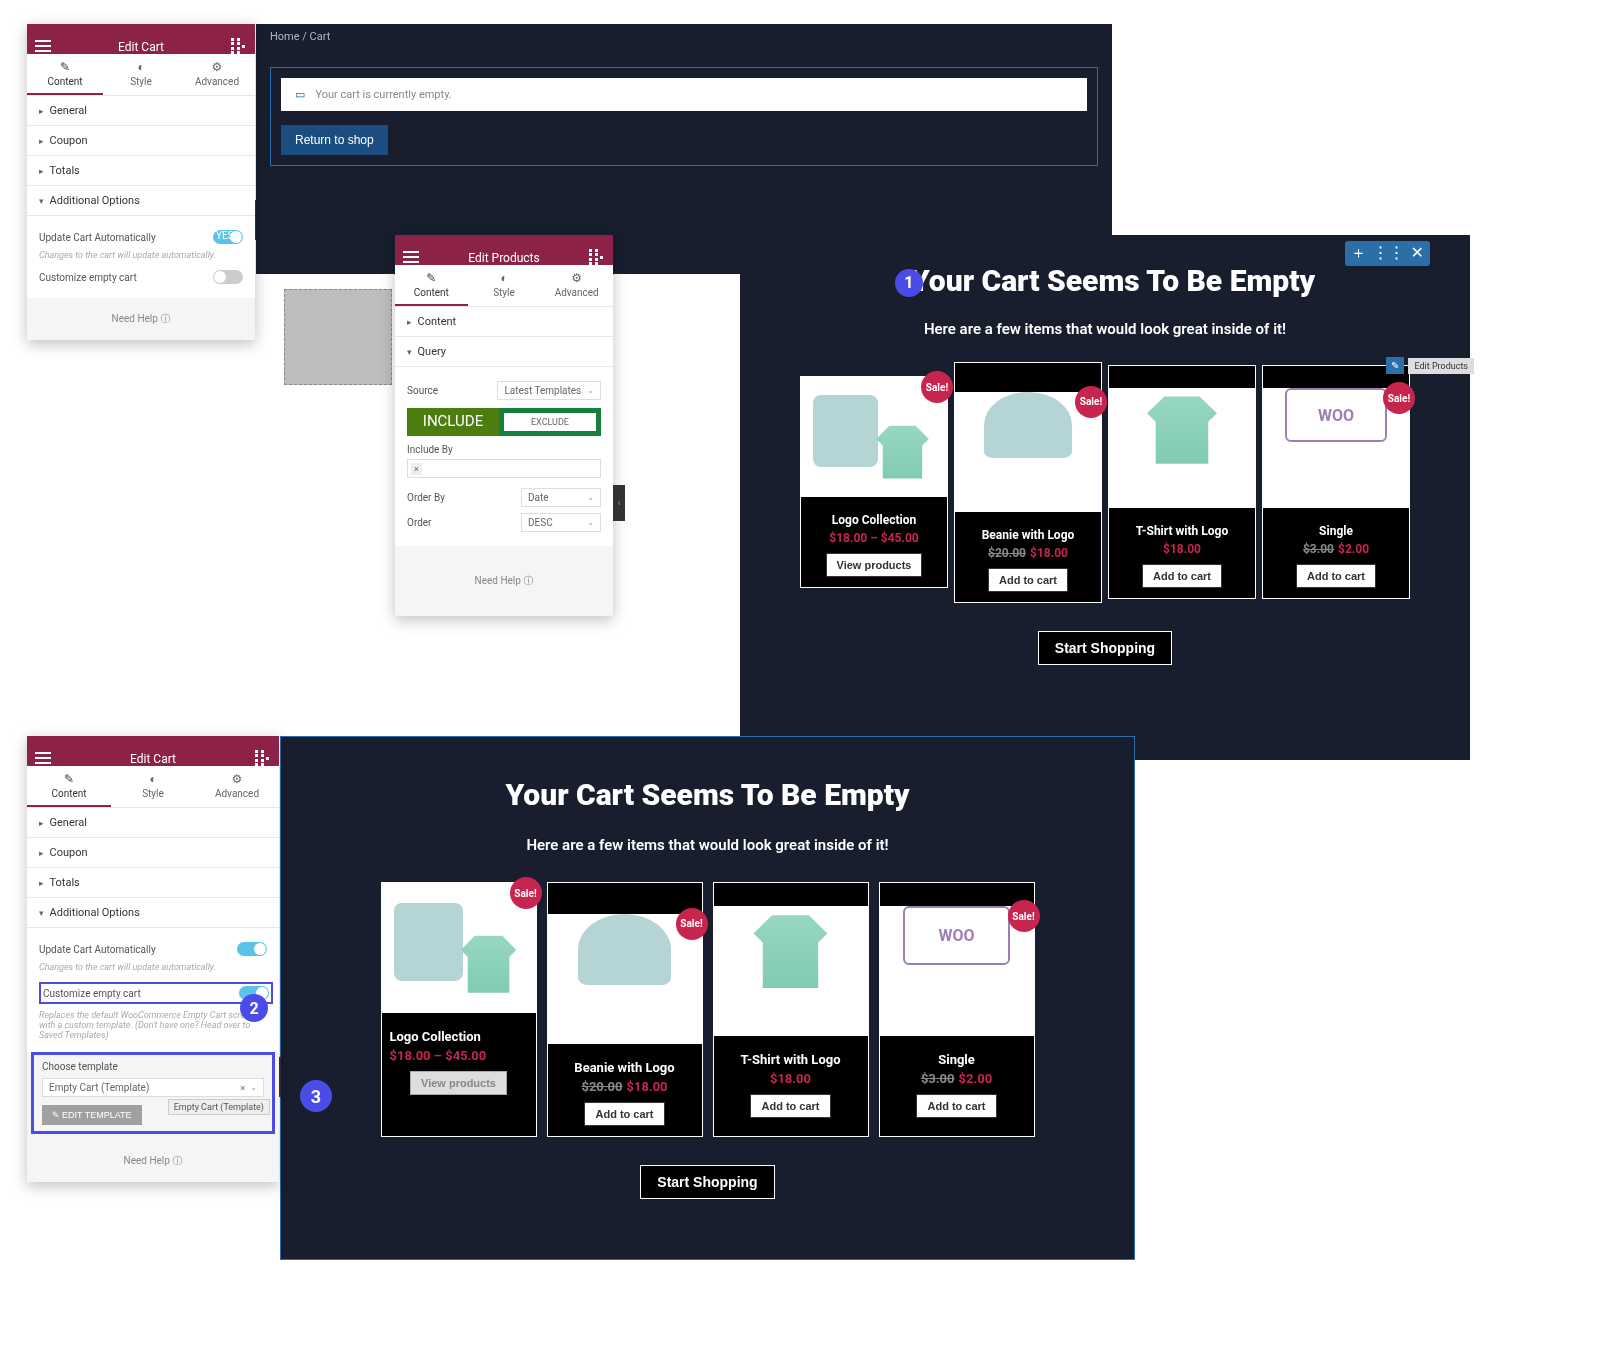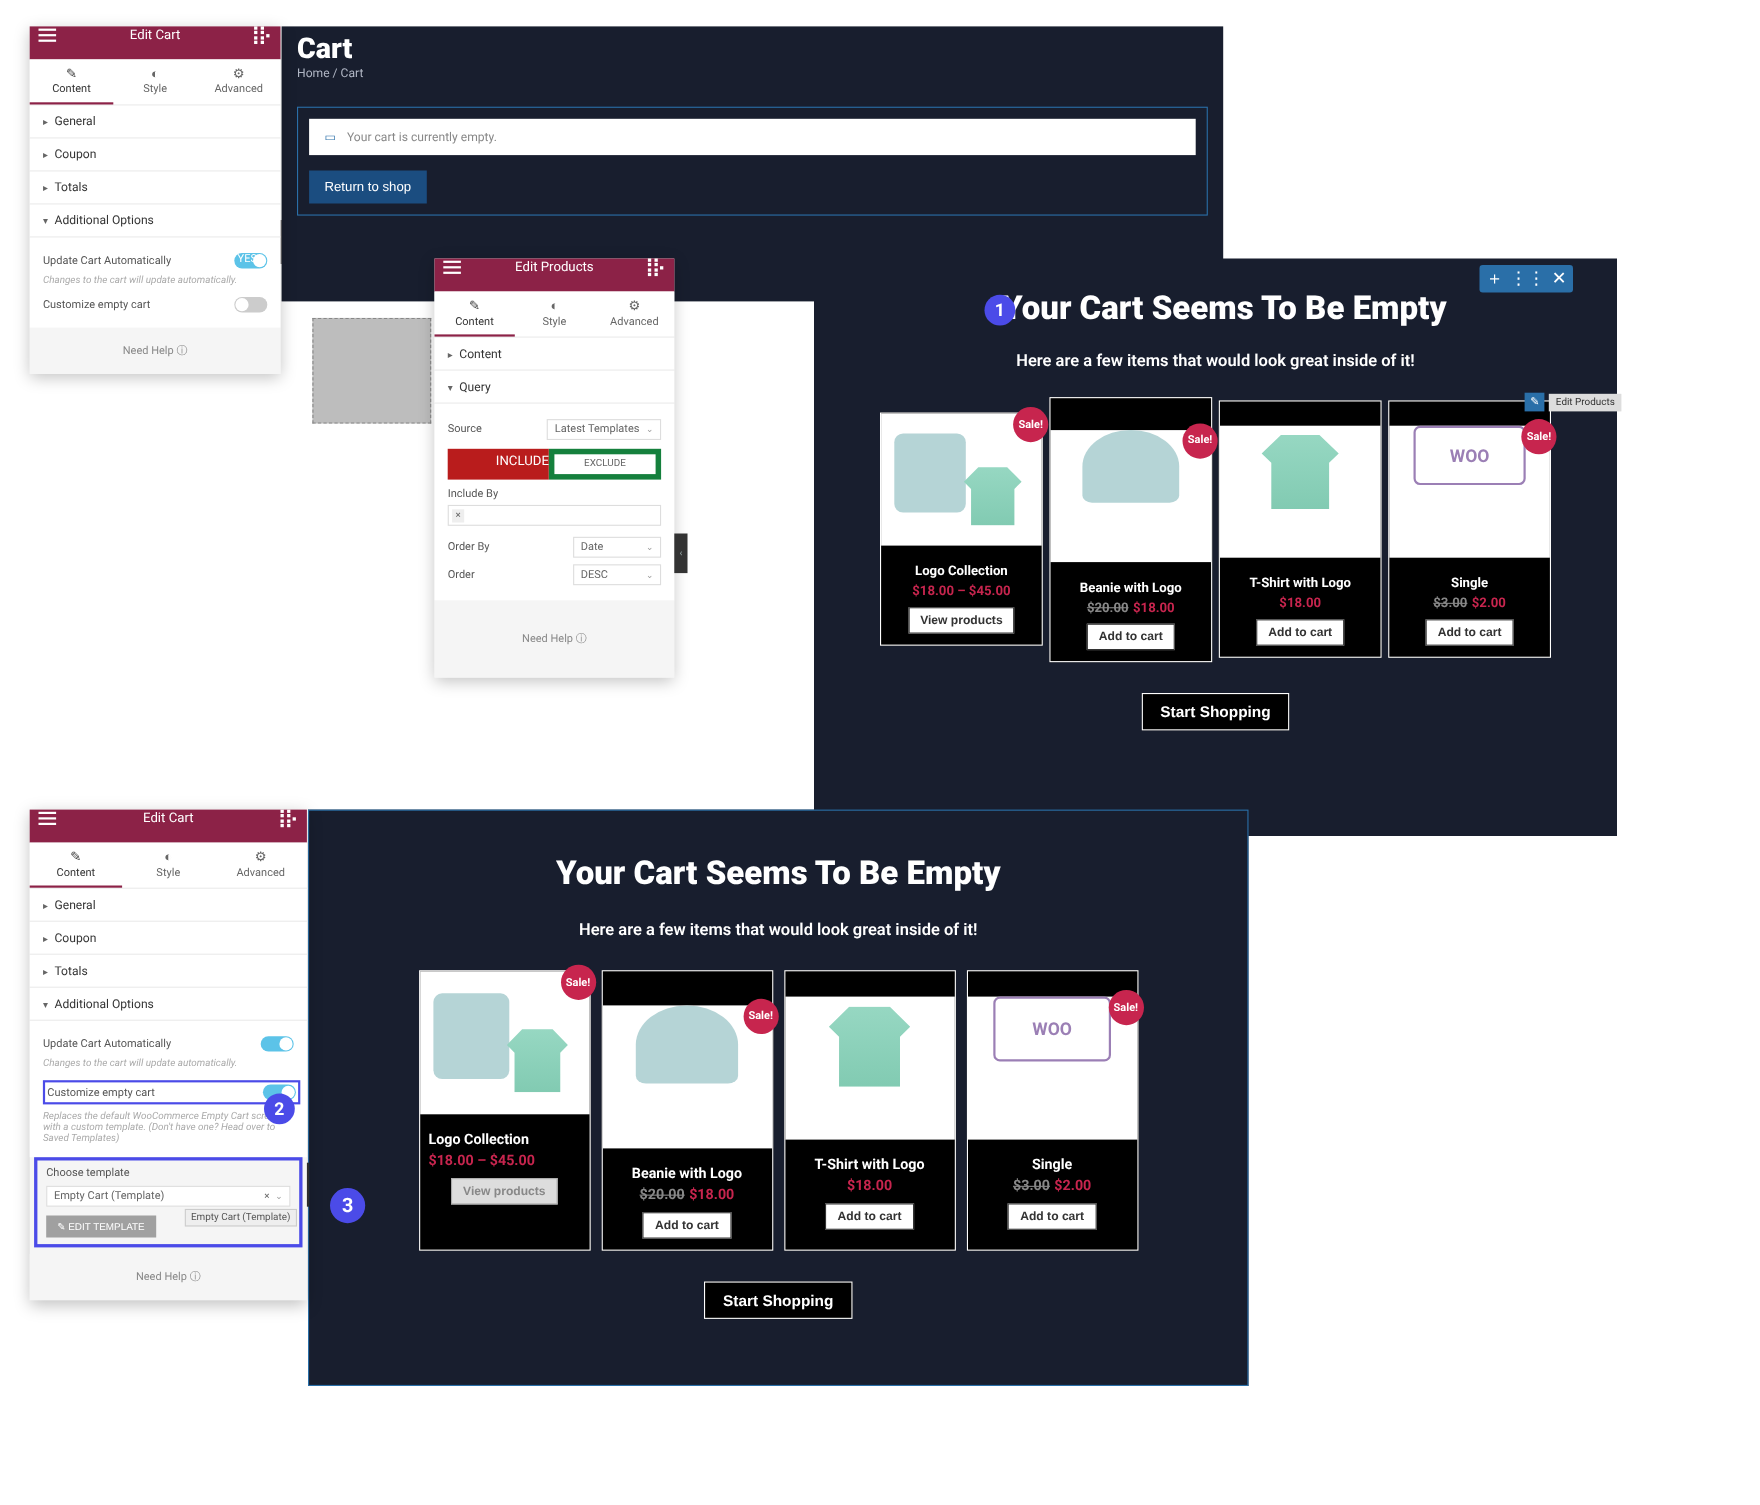--- a/index.html
+++ b/index.html
@@ -1,19 +1,19 @@
 <!DOCTYPE html>
 <html><head>
 <meta charset="utf-8">
 <style>
 * { box-sizing: border-box; margin: 0; padding: 0; }
 body { font-family: -apple-system, BlinkMacSystemFont, "Segoe UI", Roboto, sans-serif; background: #fff; width: 1600px; height: 1368px; position: relative; }
 
 
-.panel-header { background: #8c2247; color: #fff; height: 30px; display: flex; align-items: flex-start; justify-content: space-between; padding: 0 8px; font-size: 12px; }
+.panel-header { background: #8c2247; color: #fff; height: 30px; display: flex; align-items: flex-end; justify-content: space-between; padding: 0 8px; font-size: 12px; }
 .panel-header .hamburger, .panel-header .grid-icon { width: 16px; height: 16px; display: flex; flex-direction: column; justify-content: space-around; }
 .hamburger span { display: block; height: 2px; background: #fff; }
 .grid-icon { flex-wrap: wrap; flex-direction: row; gap: 1px; }
 .grid-icon span { width: 3px; height: 3px; background: #fff; }
 
 .tabs-row { display: flex; background: #fff; border-bottom: 1px solid #e6e6e6; }
 .tab { flex: 1; padding: 6px 0; text-align: center; font-size: 10px; color: #666; cursor: pointer; }
 .tab.active { border-bottom: 2px solid #8c2247; color: #333; }
 .tab-icon { display: block; margin: 0 auto 2px; font-size: 12px; }
 
@@ -97,21 +97,20 @@
     <div class="control-row">
       <span class="control-label">Customize empty cart</span>
       <span class="toggle off"></span>
     </div>
   </div>
   <div class="help-footer"><span>Need Help</span> <span>ⓘ</span></div>
 </div>
 
 <div class="preview" style="left:256px; top:24px; width:856px; height:250px; padding:0;">
   <div style="padding:6px 14px 10px;">
-    <h1 style="font-size:26px; font-weight:900;">Cart</h1>
     <div style="font-size:11px; color:#b0b6c4;">Home / Cart</div>
   </div>
   <div style="border:1px solid #2a6fa8; margin:14px; padding:10px;">
     <div style="background:#fff; color:#888; padding:10px 14px; font-size:11px; display:flex; align-items:center; gap:10px;">
       <span style="color:#2a6fa8;">▭</span>
       <span>Your cart is currently empty.</span>
     </div>
     <button style="background:#1b4d80; color:#fff; border:none; padding:8px 14px; font-size:12px; margin-top:14px;">Return to shop</button>
   </div>
   <div style="position:absolute; left:-15px; top:176px; width:15px; height:40px; background:#333; color:#9aa; font-size:10px; display:flex; align-items:center; justify-content:center;">‹</div>
@@ -205,21 +204,21 @@
   <div class="section-row">Content</div>
   <div class="section-row open">Query</div>
   <div class="section-body" style="background:#fff;">
     <div class="control-row">
       <span class="control-label">Source</span>
       <div class="select-box">
           <span>Latest Templates</span>
         </div>
     </div>
     <div style="display:flex; margin:8px 0;">
-      <div style="flex:1; background:#b91c1c; color:#fff; text-align:right; padding:4px 0; font-size:12px;">INCLUDE</div>
+      <div style="flex:1; background:#4d7c0f; color:#fff; text-align:center; padding:4px 0; font-size:15px;">INCLUDE</div>
       <div style="flex:1; background:#fff; color:#666; border:5px solid #15803d; text-align:center; padding:4px 0; font-size:9px;">EXCLUDE</div>
     </div>
     <div class="control-label" style="margin-bottom:4px;">Include By</div>
     <div style="border:1px solid #ddd; padding:3px; margin-bottom:10px;"><span style="background:#eee; padding:1px 3px; font-size:9px;">×</span></div>
     <div class="control-row">
       <span class="control-label">Order By</span>
       <div class="select-box">
           <span>Date</span>
         </div>
     </div>

